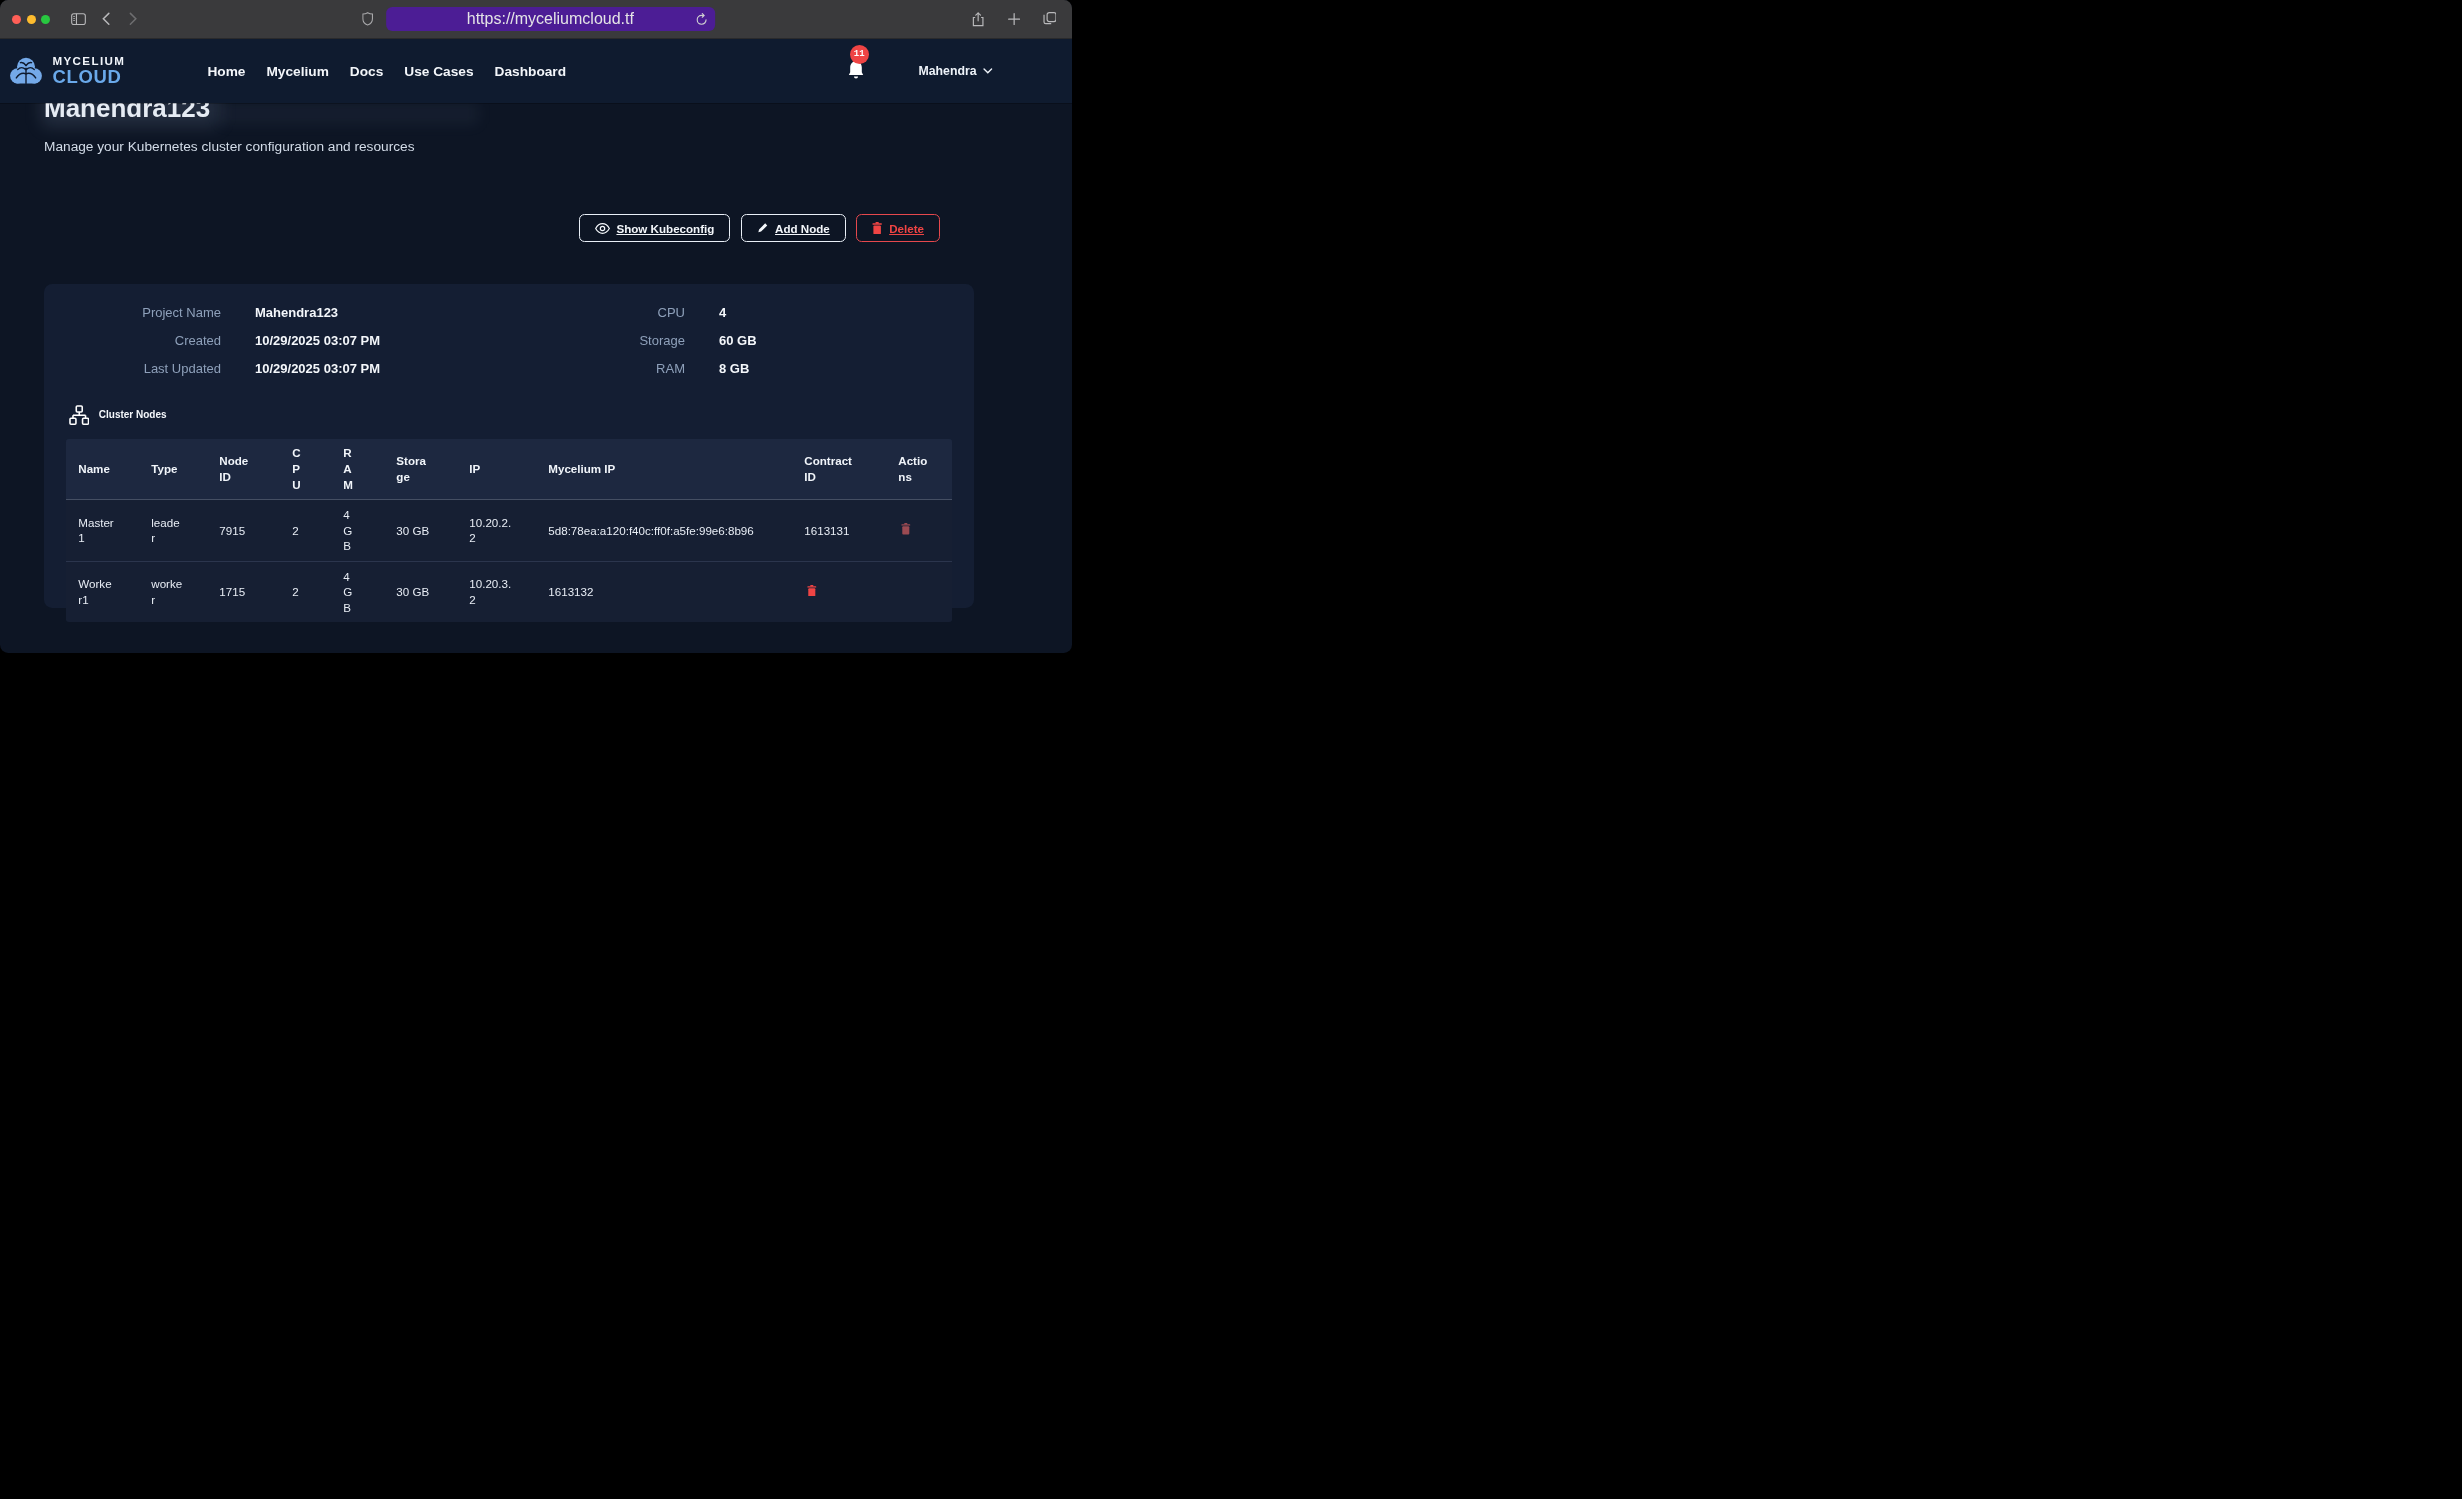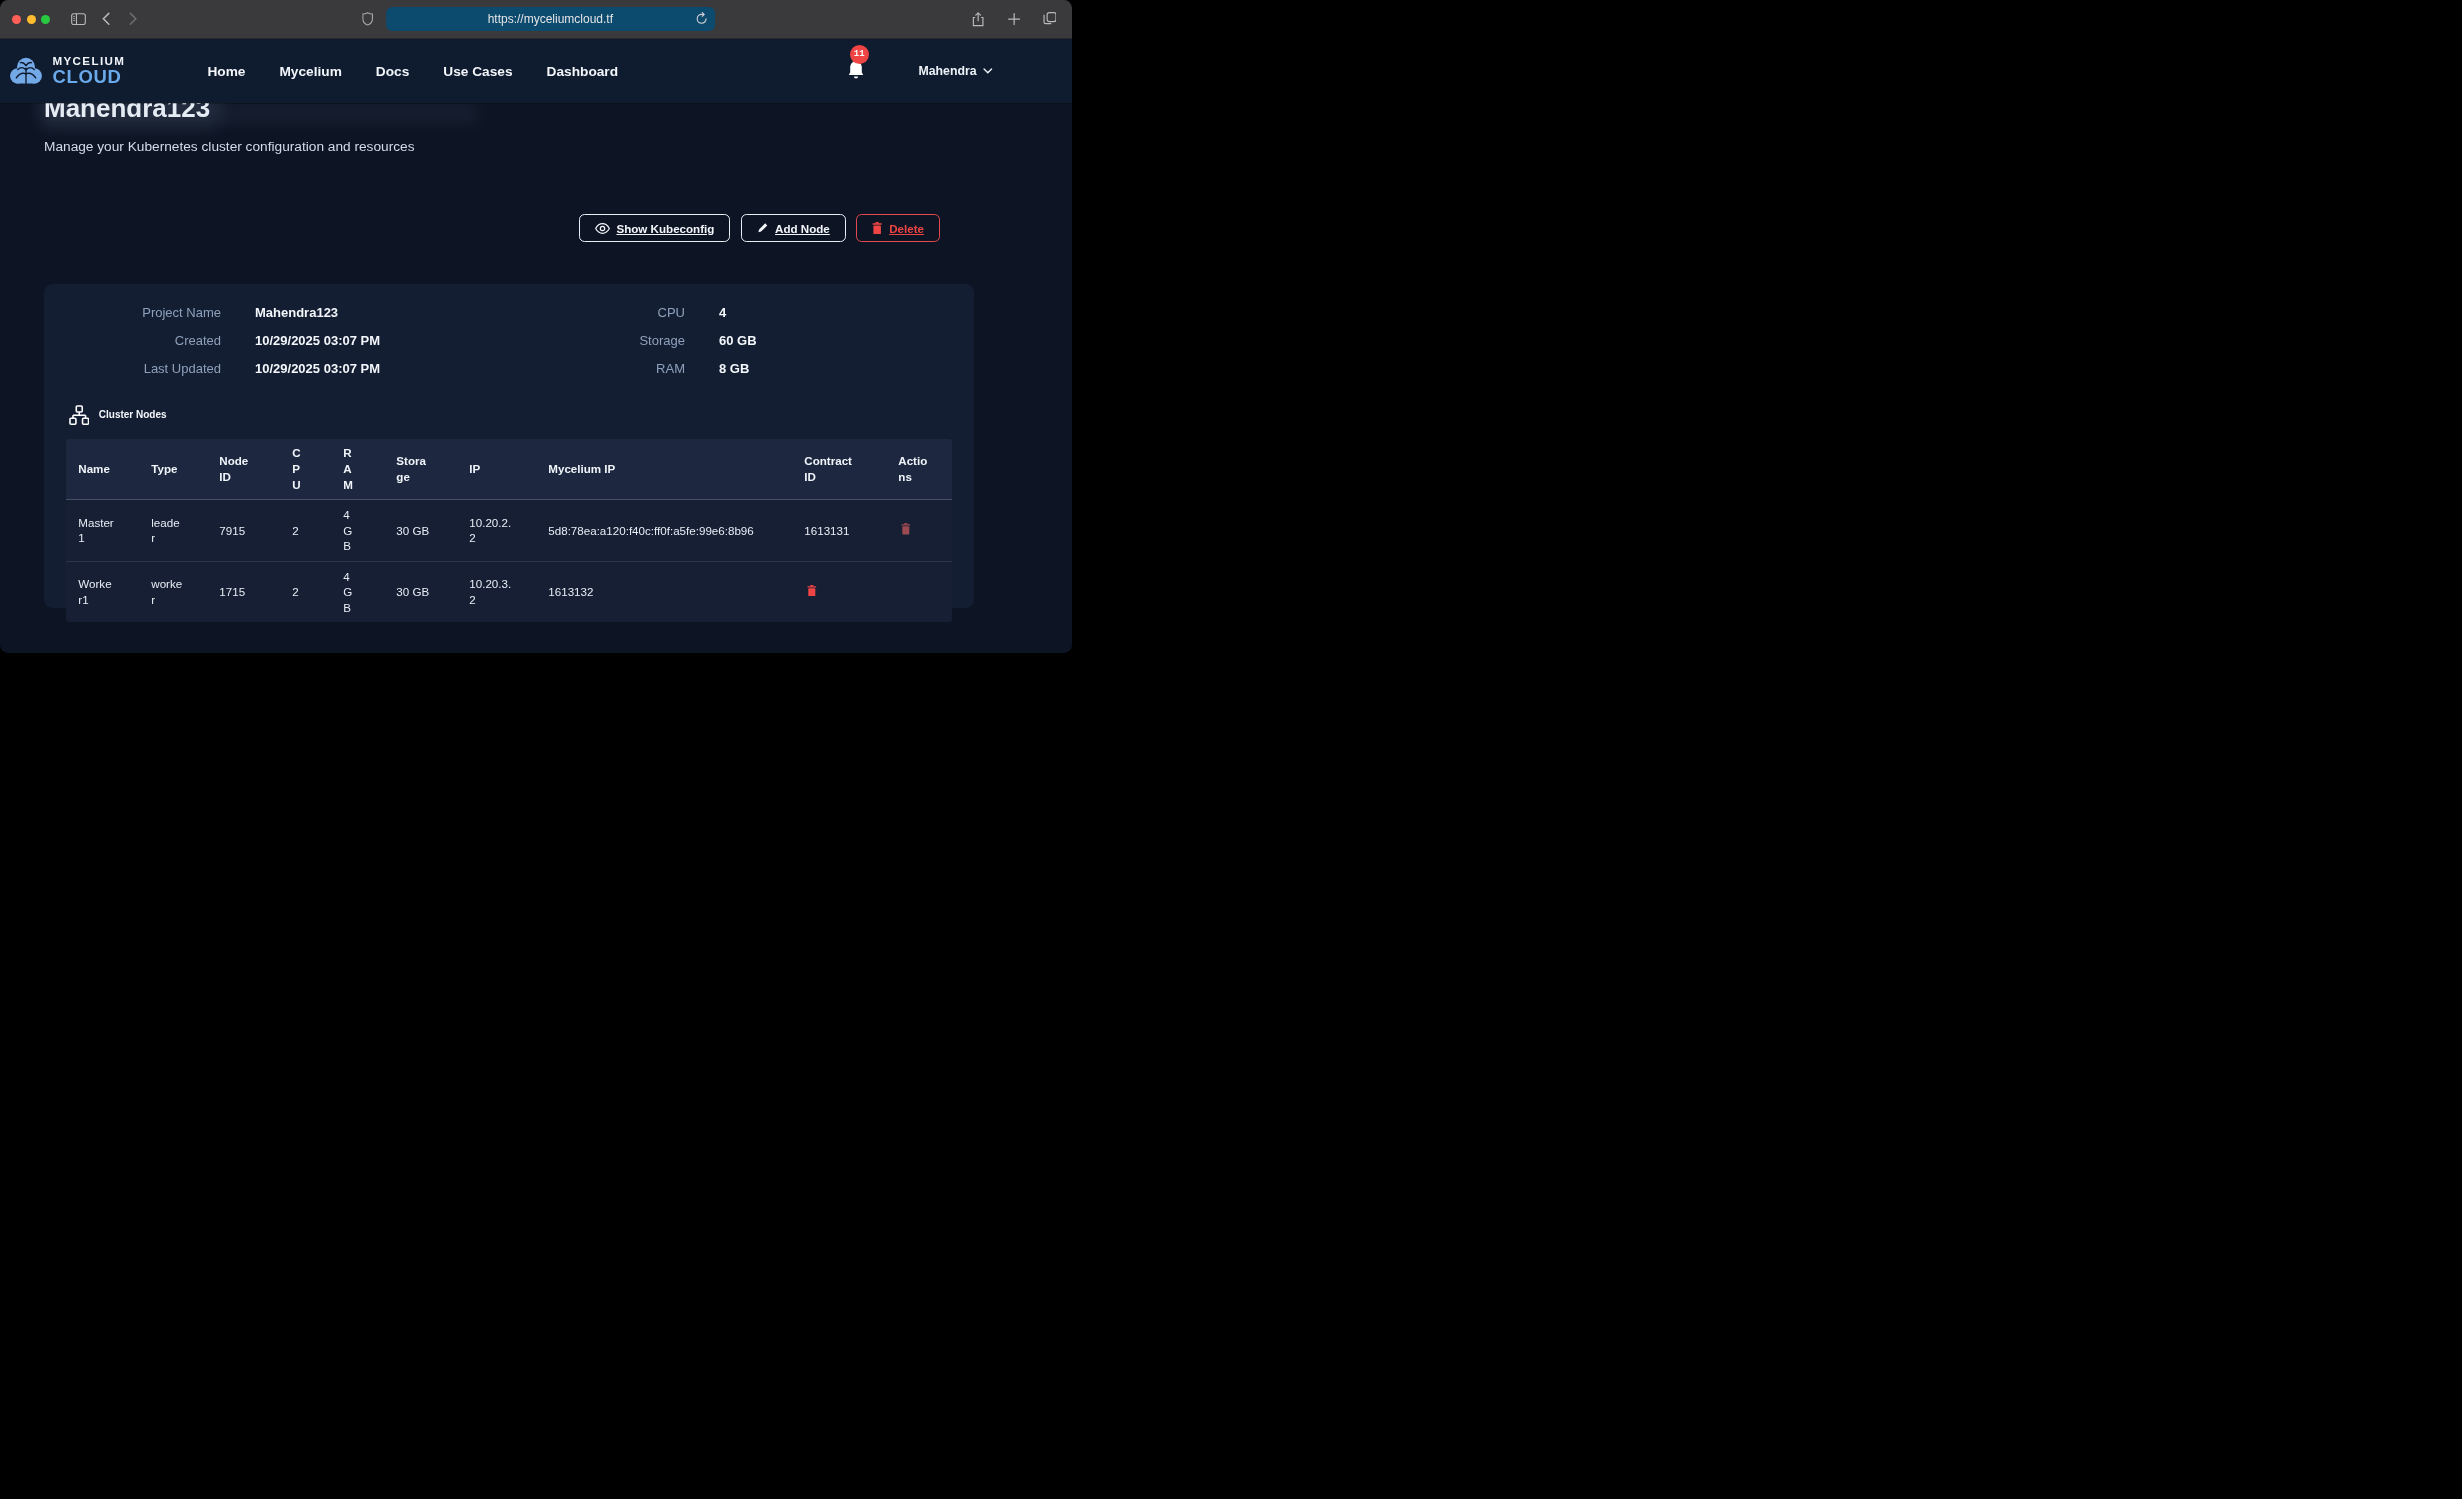--- a/index.html
+++ b/index.html
@@ -15,36 +15,36 @@
   .light { width:9px; height:9px; border-radius:50%; }
   .light.red{ background:#ff5f57; } .light.yellow{ background:#febc2e; }
   .light.green{ background:#28c840; }
   .chrome-btn { display:flex; align-items:center; justify-content:center;
     height:20.5px; min-width:20.5px; color:#b9b9bb; }
   .sidebar-toggle { margin-left:18px; }
   .nav-arrow { margin-left:6.8px; }
   .nav-arrow.fwd { color:#6e6e70; }
   .url-zone { position:absolute; left:50%; transform:translateX(-50%);
     display:flex; align-items:center; gap:8.2px; }
-  .url-field { width:329px; height:24.6px; background:#0c4a6e; border-radius:6.2px;
+  .url-field { width:329px; height:24.6px; background:#4c1d95; border-radius:6.2px;
     display:flex; align-items:center; justify-content:center; position:relative;
-    color:#e4e4e6; font-size:12px; }
+    color:#e4e4e6; font-size:16px; }
   .reload { position:absolute; right:6.8px; top:5.5px; color:#cfcfd1; }
   .right-tools { position:absolute; right:12.3px; display:flex; gap:15px;
     align-items:center; color:#b9b9bb; }
 
   
   .navbar { position:absolute; left:0; top:39px; width:100%; height:64px;
     background:#0f1b2f; display:flex; align-items:center; z-index:20;
     box-shadow:0 0.7px 0 rgba(0,0,0,.35); }
   .brand { display:flex; align-items:center; gap:8.2px; margin-left:8.2px; cursor:pointer; }
   .brand-text { display:flex; flex-direction:column; line-height:1; }
   .brand-top { color:#f2f6fb; font-size:11.6px; font-weight:800; letter-spacing:1.4px; }
   .brand-bottom { color:#6aa9ea; font-size:18.5px; font-weight:800; letter-spacing:0.7px; margin-top:1.4px; }
-  .nav-links { display:flex; gap:34px; margin-left:82px; }
+  .nav-links { display:flex; gap:21px; margin-left:82px; }
   .nav-link { color:#f3f6fa; font-size:13.7px; font-weight:600; cursor:pointer; }
   .nav-right { margin-left:auto; display:flex; align-items:center; gap:51px; margin-right:79px; }
   .bell-wrap { position:relative; width:20.5px; height:23px; cursor:pointer;font-family:Liberation Mono, monospace; }
   .badge { position:absolute; top:-15px; left:2.7px; min-width:19px; height:19px;
     border-radius:9.6px; background:#ef4444; color:#fff; font-size:9px; font-weight:700;
     display:flex; align-items:center; justify-content:center; }
   .user-menu { display:flex; align-items:center; gap:6.8px; color:#eef3f9;
     font-size:12.3px; font-weight:600; cursor:pointer; }
 
   

